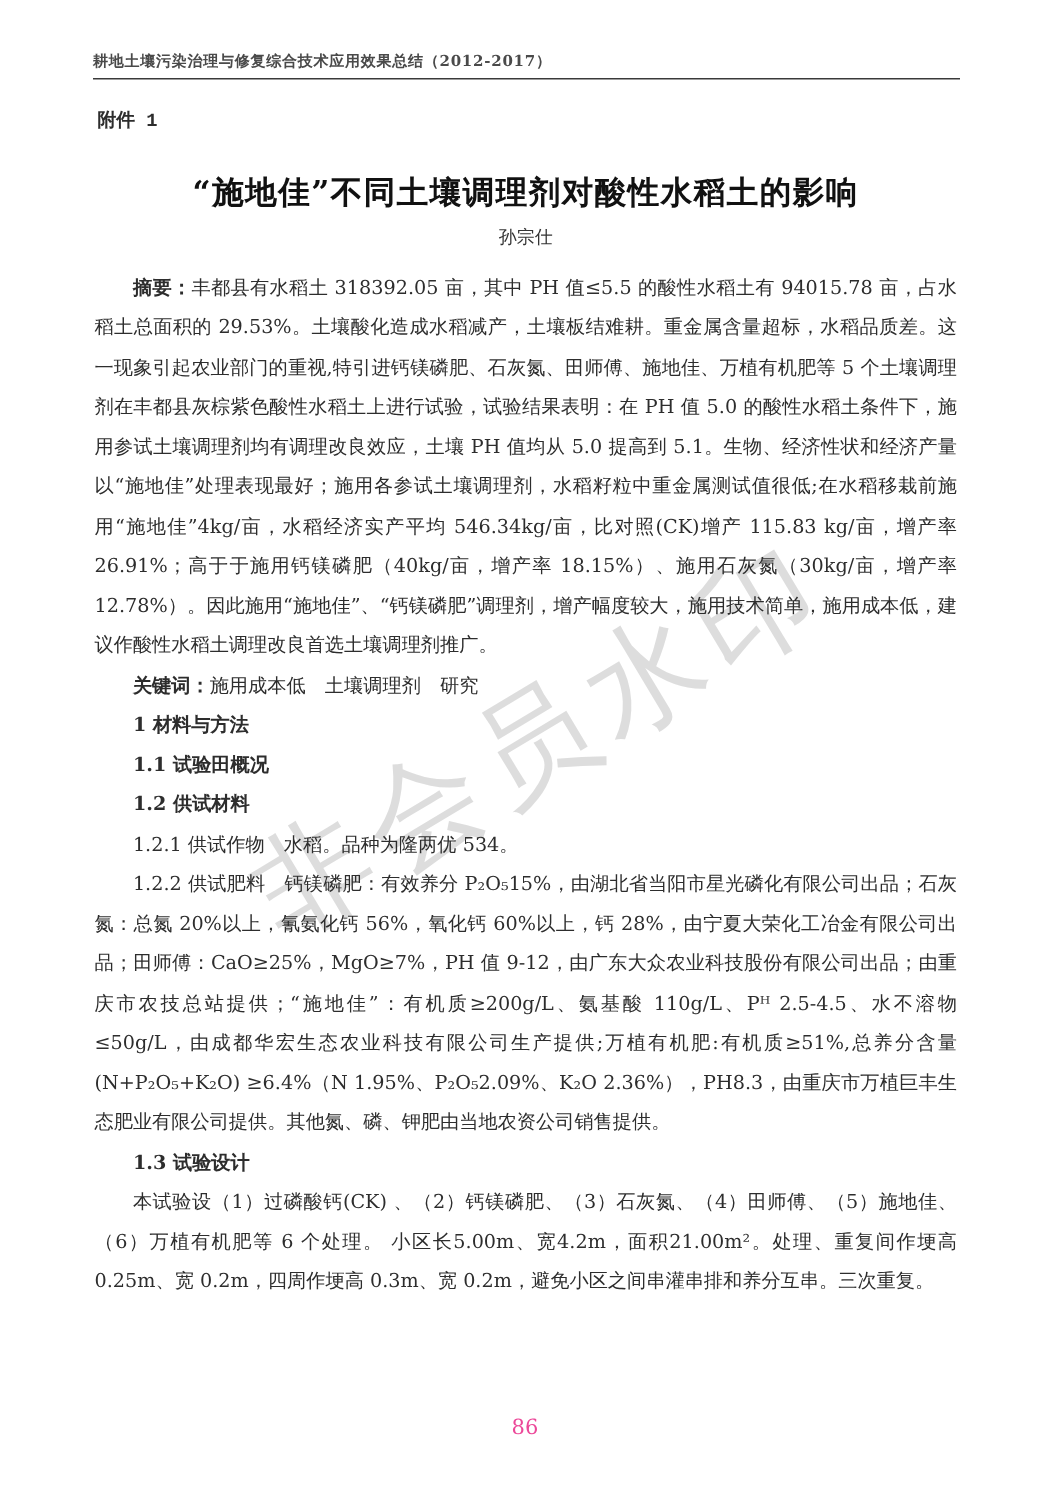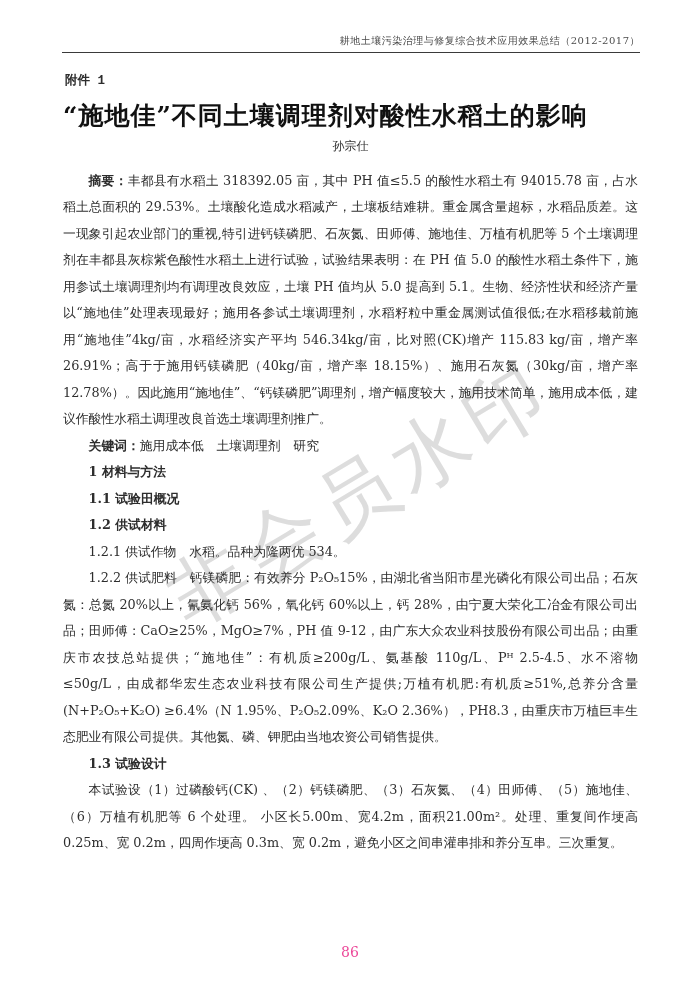--- a/index.html
+++ b/index.html
@@ -6,38 +6,39 @@
   .page{
     position:relative;
     width:700px;height:990px;
     background:#ffffff;
     font-family:"DejaVu Serif","Liberation Serif",serif;
     color:#2d2d2d;
     overflow:hidden;
   }
   .running-header{
     position:absolute;left:62px;right:60px;top:34px;
-    text-align:right;
+    text-align:left;
     font-size:10px;color:#4a4a4a;
     letter-spacing:.5px;
     border-bottom:1.5px solid #3a3a3a;
     padding-bottom:4px;
     z-index:1;
+    font-weight:bold;
   }
   .content{
     position:absolute;left:63px;right:62px;top:60px;
     font-size:12.8px;line-height:26.5px;
     text-align:justify;
     z-index:1;
   }
   .attachment{font-weight:bold;font-size:12.5px;margin:8px 0 0 2px;font-family:Liberation Mono, monospace;}
   .title{
-    font-size:25px;font-weight:bold;color:#111;
-    letter-spacing:1px;
-    margin:8px 0 4px 0;text-indent:0;
+    font-size:21px;font-weight:bold;color:#111;
+    text-align:center;letter-spacing:1px;
+    margin:20px 0 4px 0;text-indent:0;
   }
   .author{text-align:center;font-size:12px;color:#333;margin:0 0 8px 0;}
   .para{margin:0;text-indent:2em;}
   .heading{font-weight:bold;margin:0;text-indent:2em;}
   .bold{font-weight:bold;}
   .watermark{
     position:absolute;left:132px;top:448px;
     width:455px;height:92px;line-height:92px;
     text-align:center;white-space:nowrap;
     font-size:78px;letter-spacing:8px;

